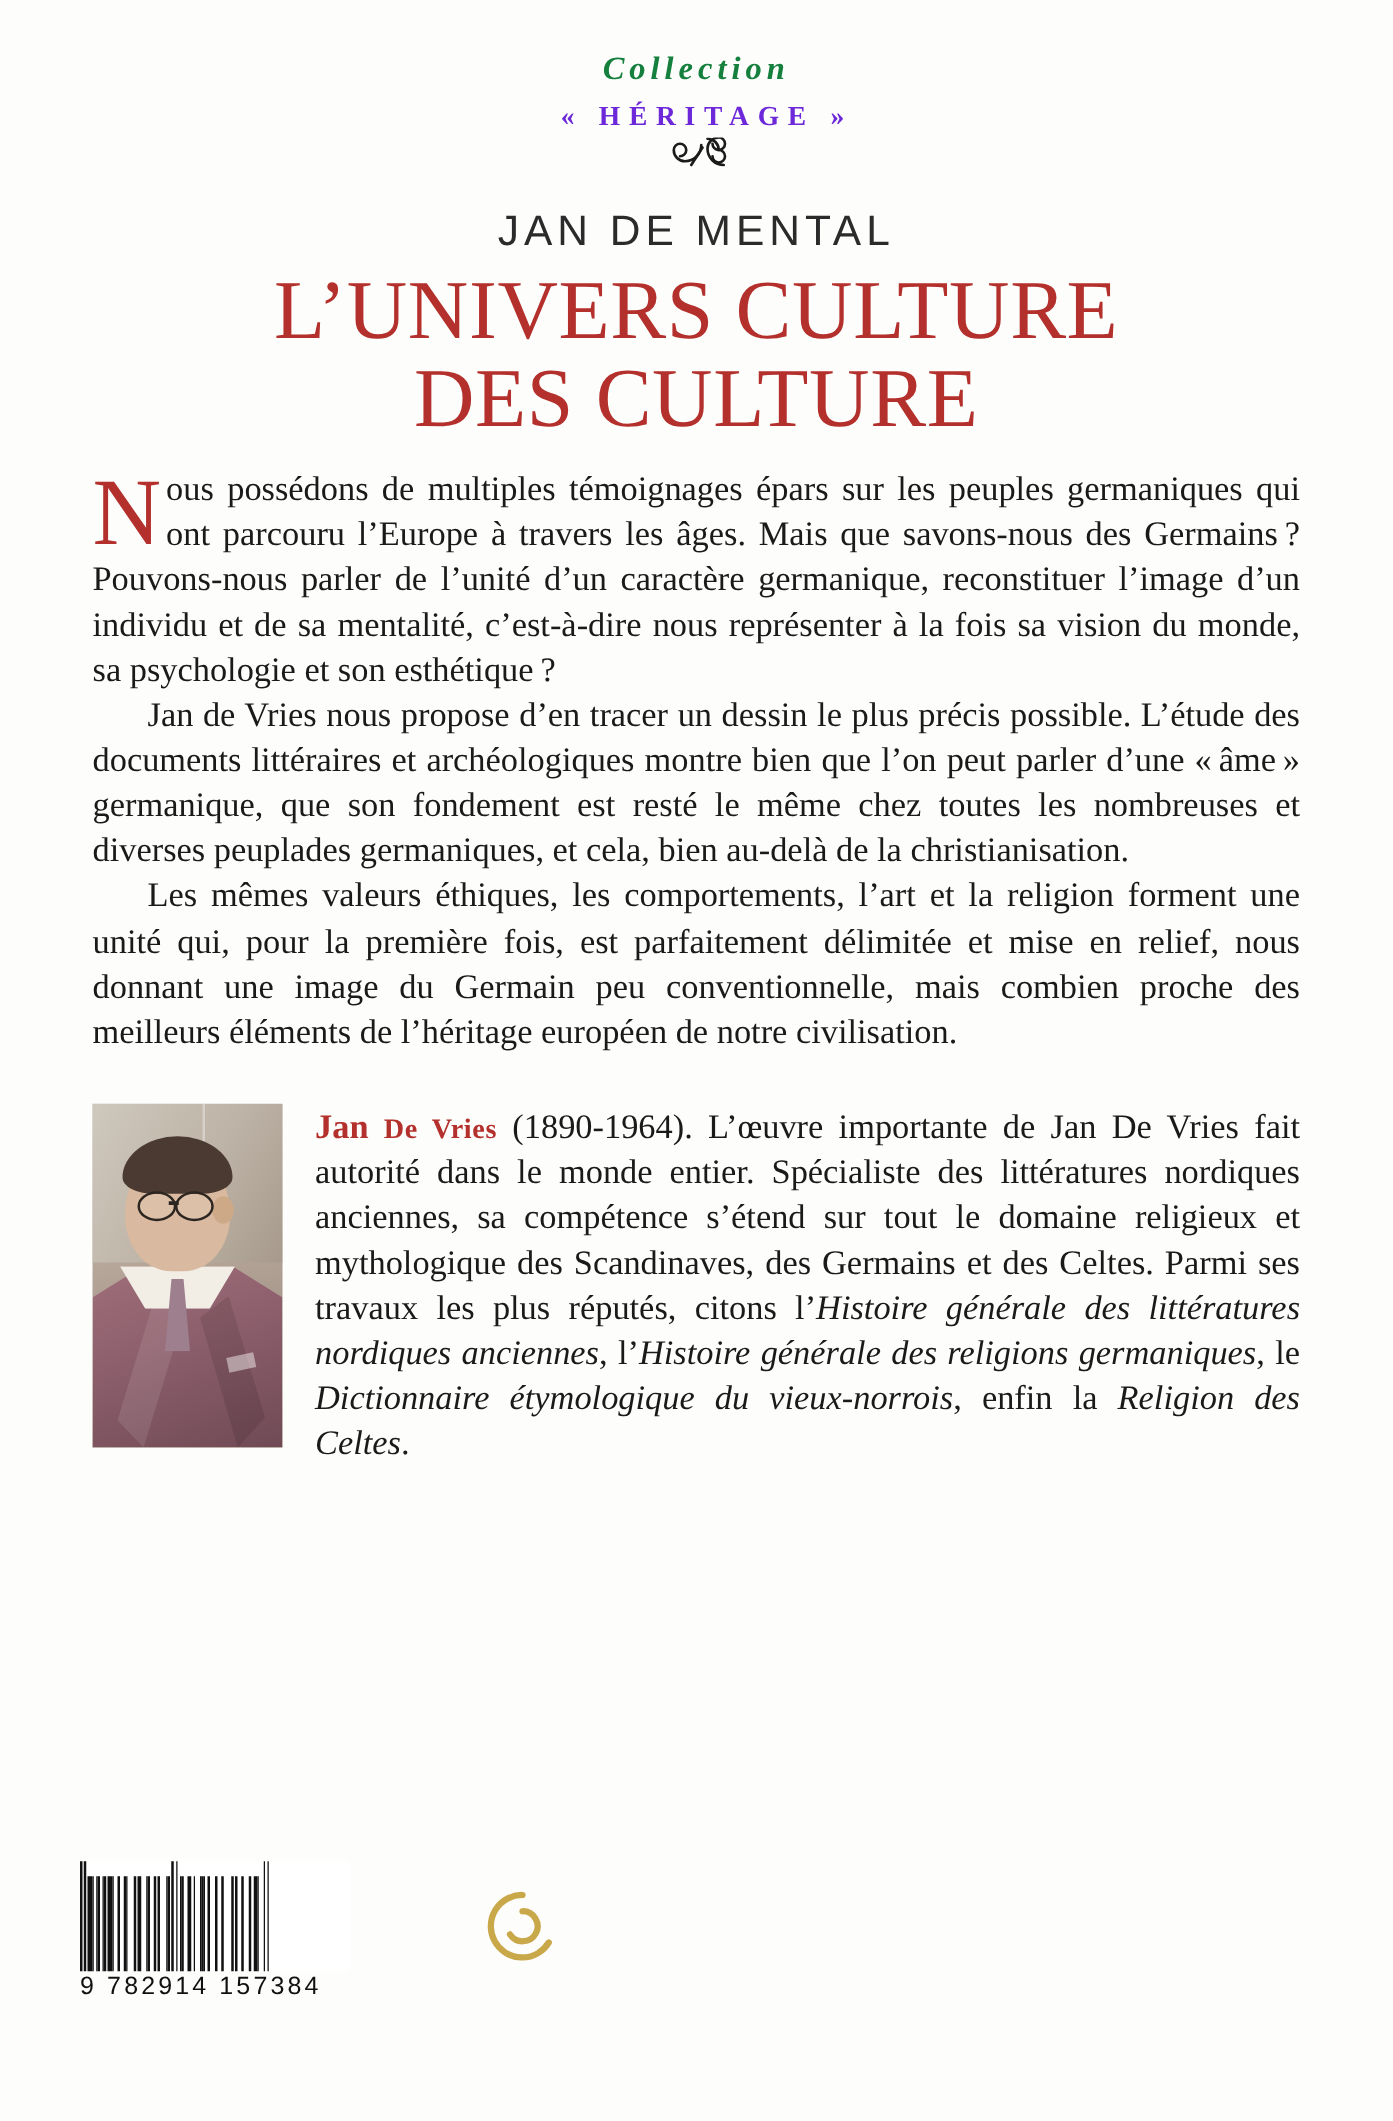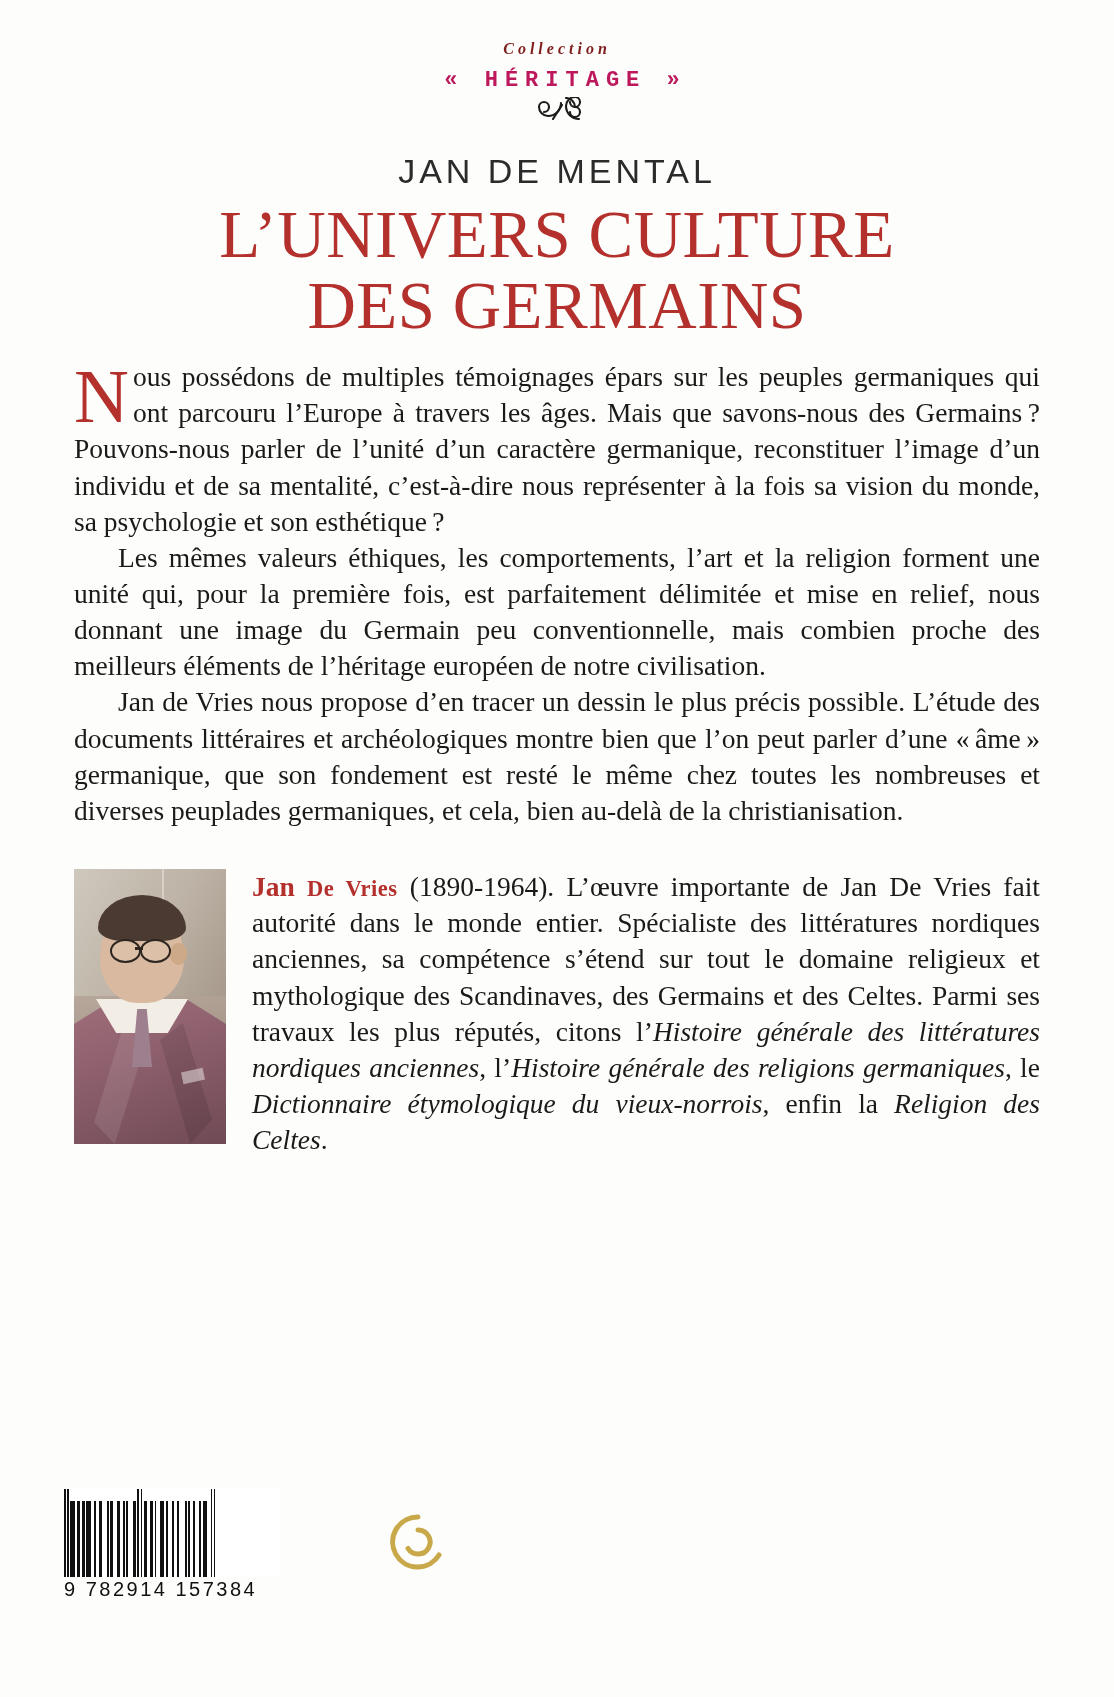--- a/index.html
+++ b/index.html
@@ -20,31 +20,31 @@
   }
 
   
   .collection-block {
     text-align: center;
     padding-top: 40px;
   }
   .collection-word {
     font-family: "Liberation Serif", serif;
     font-style: italic;
-    font-size: 16px;
+    font-size: 26px;
     letter-spacing: 4px;
-    color: #7f1d1d;
+    color: #15803d;
     font-weight: 700;
   }
   .collection-name {
-    font-family: Liberation Mono, monospace;
+    font-family: Liberation Serif, serif;
     font-size: 22px;
     letter-spacing: 7px;
     font-weight: 700;
-    color: #be185d;
+    color: #6d28d9;
     margin-top: 10px;
     padding-left: 17px;
   }
   .collection-ornament {
     margin-top: 4px;
     line-height: 1;
   }
 
   
   .author-line {
@@ -274,27 +274,27 @@
           <path d="M28 22 l9 -14"></path>
         </g>
       </svg>
     </div>
   </div>
 
   <div class="author-line">JAN DE MENTAL</div>
 
   <div class="book-title">
     <span class="t-line">L’UNIVERS CULTURE</span>
-    <span class="t-line">DES GERMAINS</span>
+    <span class="t-line">DES CULTURE</span>
   </div>
 
   <div class="blurb">
     <p><span class="dropcap">N</span><span>ous possédons de multiples témoignages épars sur les peuples germaniques qui ont parcouru l’Europe à travers les âges. Mais que savons-nous des Germains ? Pouvons-nous parler de l’unité d’un caractère germanique, reconstituer l’image d’un individu et de sa mentalité, c’est-à-dire nous représenter à la fois sa vision du monde, sa psychologie et son esthétique ?</span></p>
+    <p class="indent">Jan de Vries nous propose d’en tracer un dessin le plus précis possible. L’étude des documents littéraires et archéologiques montre bien que l’on peut parler d’une « âme » germanique, que son fondement est resté le même chez toutes les nombreuses et diverses peuplades germaniques, et cela, bien au-delà de la christianisation.</p>
     <p class="indent">Les mêmes valeurs éthiques, les comportements, l’art et la religion forment une unité qui, pour la première fois, est parfaitement délimitée et mise en relief, nous donnant une image du Germain peu conventionnelle, mais combien proche des meilleurs éléments de l’héritage européen de notre civilisation.</p>
-    <p class="indent">Jan de Vries nous propose d’en tracer un dessin le plus précis possible. L’étude des documents littéraires et archéologiques montre bien que l’on peut parler d’une « âme » germanique, que son fondement est resté le même chez toutes les nombreuses et diverses peuplades germaniques, et cela, bien au-delà de la christianisation.</p>
   </div>
 
   <div class="bio-row">
     <div class="portrait">
       <div class="bg-wall"></div>
       <div class="wall-edge"></div>
       <div class="suit"></div>
       <div class="lapel-l"></div>
       <div class="lapel-r"></div>
       <div class="collar"></div>

